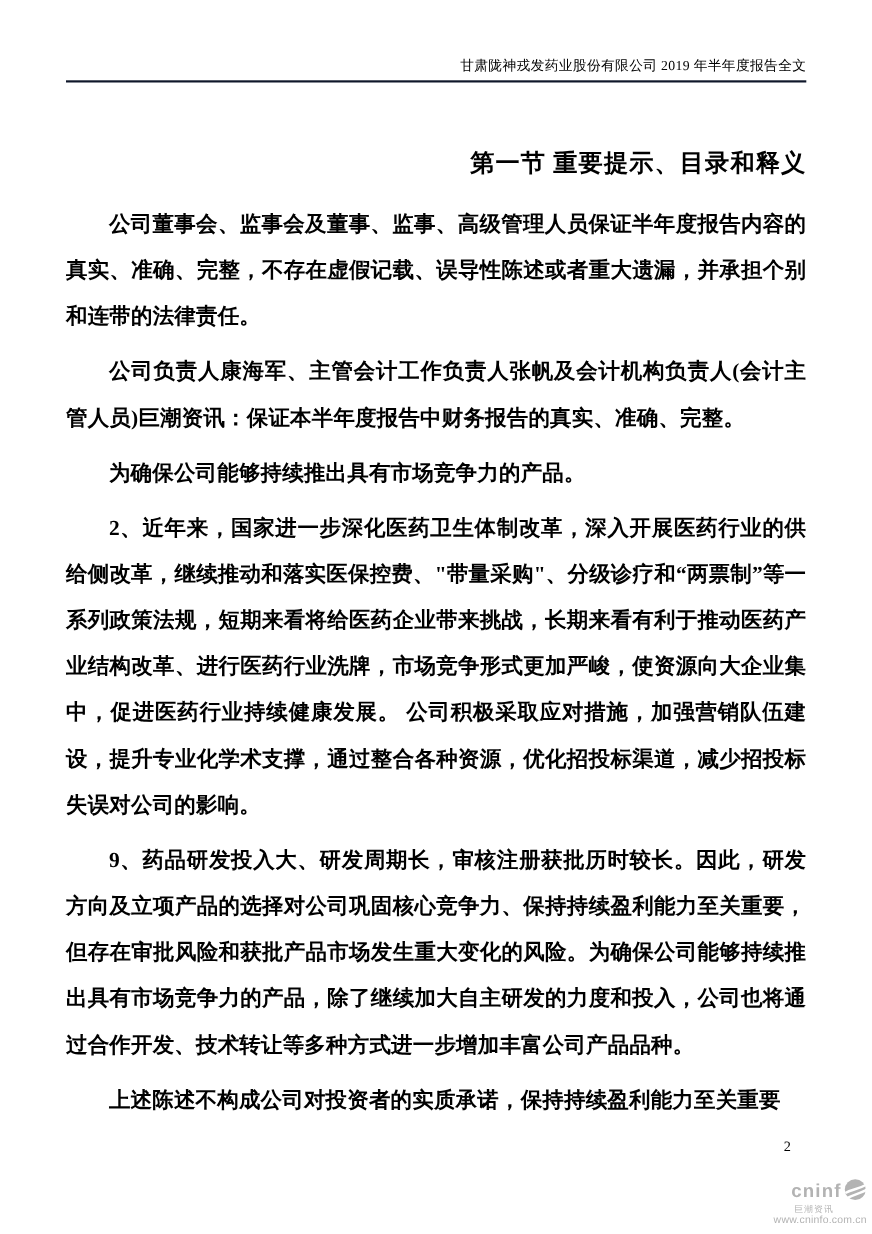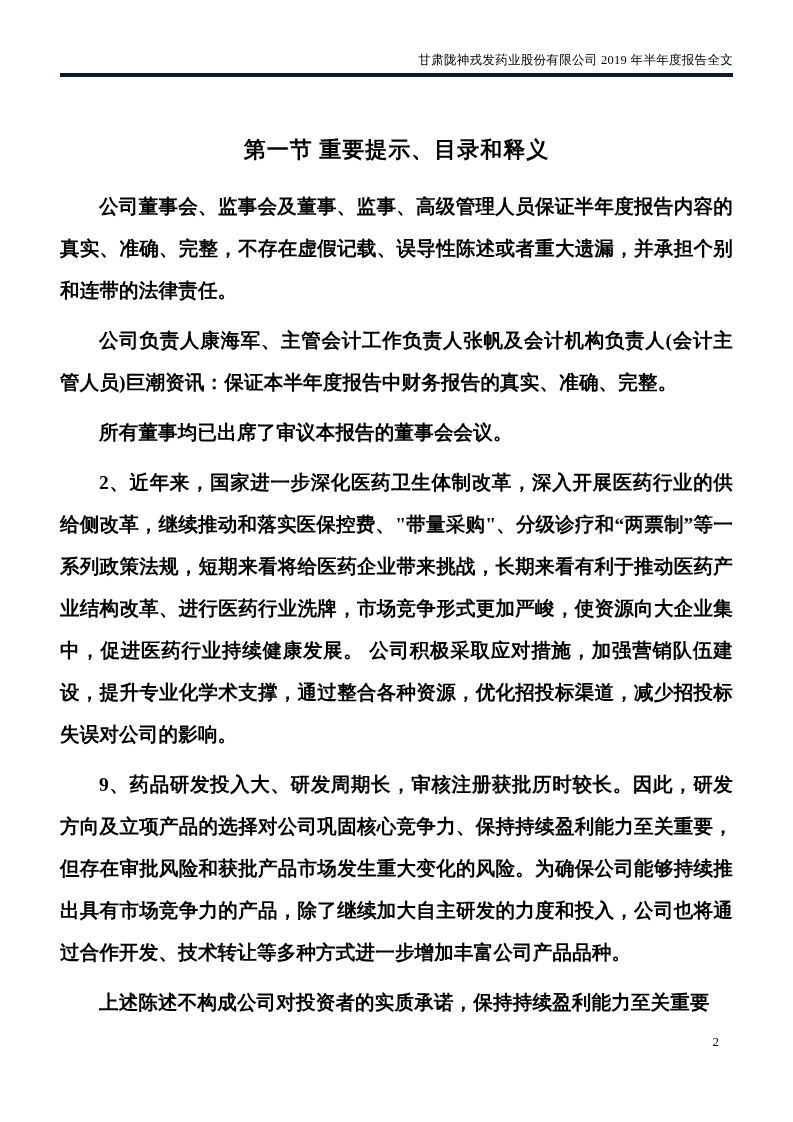--- a/index.html
+++ b/index.html
@@ -16,29 +16,29 @@
     overflow: hidden;
     font-family: "Liberation Serif", "DejaVu Serif", serif;
     color: #000000;
   }
   .content {
     margin: 0 60px;
   }
   .doc-header {
     padding-top: 52px;
     padding-bottom: 4px;
-    border-bottom: 4px solid #0f172a;
+    border-bottom: 2px solid #0f172a;
     text-align: right;
     font-size: 12.5px;
     line-height: 17px;
     letter-spacing: 0.3px;
   }
   .doc-title {
     margin: 57px 0 0 0;
-    text-align: center;
+    text-align: right;
     font-size: 22px;
     line-height: 32px;
     font-weight: bold;
     letter-spacing: 1px;
   }
   .body-text {
     margin-top: 20px;
   }
   .body-para {
     margin: 0 0 8px 0;
@@ -91,22 +91,36 @@
 
 <div class="page">
   <div class="content">
     <div class="doc-header">甘肃陇神戎发药业股份有限公司 2019 年半年度报告全文</div>
 
     <h1 class="doc-title">第一节 重要提示、目录和释义</h1>
 
     <div class="body-text">
         <p class="body-para">公司董事会、监事会及董事、监事、高级管理人员保证半年度报告内容的真实、准确、完整，不存在虚假记载、误导性陈述或者重大遗漏，并承担个别和连带的法律责任。</p>
         <p class="body-para">公司负责人康海军、主管会计工作负责人张帆及会计机构负责人(会计主管人员)巨潮资讯：保证本半年度报告中财务报告的真实、准确、完整。</p>
-        <p class="body-para">所有董事均已出席了审议本报告的董事会会议。</p>
+        <p class="body-para">为确保公司能够持续推出具有市场竞争力的产品。</p>
         <p class="body-para">2、近年来，国家进一步深化医药卫生体制改革，深入开展医药行业的供给侧改革，继续推动和落实医保控费、"带量采购"、分级诊疗和“两票制”等一系列政策法规，短期来看将给医药企业带来挑战，长期来看有利于推动医药产业结构改革、进行医药行业洗牌，市场竞争形式更加严峻，使资源向大企业集中，促进医药行业持续健康发展。 公司积极采取应对措施，加强营销队伍建设，提升专业化学术支撑，通过整合各种资源，优化招投标渠道，减少招投标失误对公司的影响。</p>
         <p class="body-para">9、药品研发投入大、研发周期长，审核注册获批历时较长。因此，研发方向及立项产品的选择对公司巩固核心竞争力、保持持续盈利能力至关重要，但存在审批风险和获批产品市场发生重大变化的风险。为确保公司能够持续推出具有市场竞争力的产品，除了继续加大自主研发的力度和投入，公司也将通过合作开发、技术转让等多种方式进一步增加丰富公司产品品种。</p>
         <p class="body-para">上述陈述不构成公司对投资者的实质承诺，保持持续盈利能力至关重要</p>
       </div>
   </div>
 
   <div class="page-number">2</div>
 
+  <div class="cninfo">
+    <div class="cninfo-brand">
+      <span>cninf</span>
+      <span class="cninfo-swirl">
+        <svg width="21" height="21" viewBox="0 0 21 21">
+          <circle cx="10.5" cy="10.5" r="9.5" fill="#b3b3b3"></circle>
+          <path d="M1.5 13.5 C7 10.5 13.5 10 20.5 6" stroke="#ffffff" stroke-width="2.2" fill="none"></path>
+          <path d="M3.5 18 C9.5 15 16 13.5 21 10.5" stroke="#ffffff" stroke-width="2.2" fill="none"></path>
+        </svg>
+      </span>
+    </div>
+    <div class="cninfo-sub">巨潮资讯</div>
+    <div class="cninfo-url">www.cninfo.com.cn</div>
+  </div>
 </div>
 
 </body></html>

